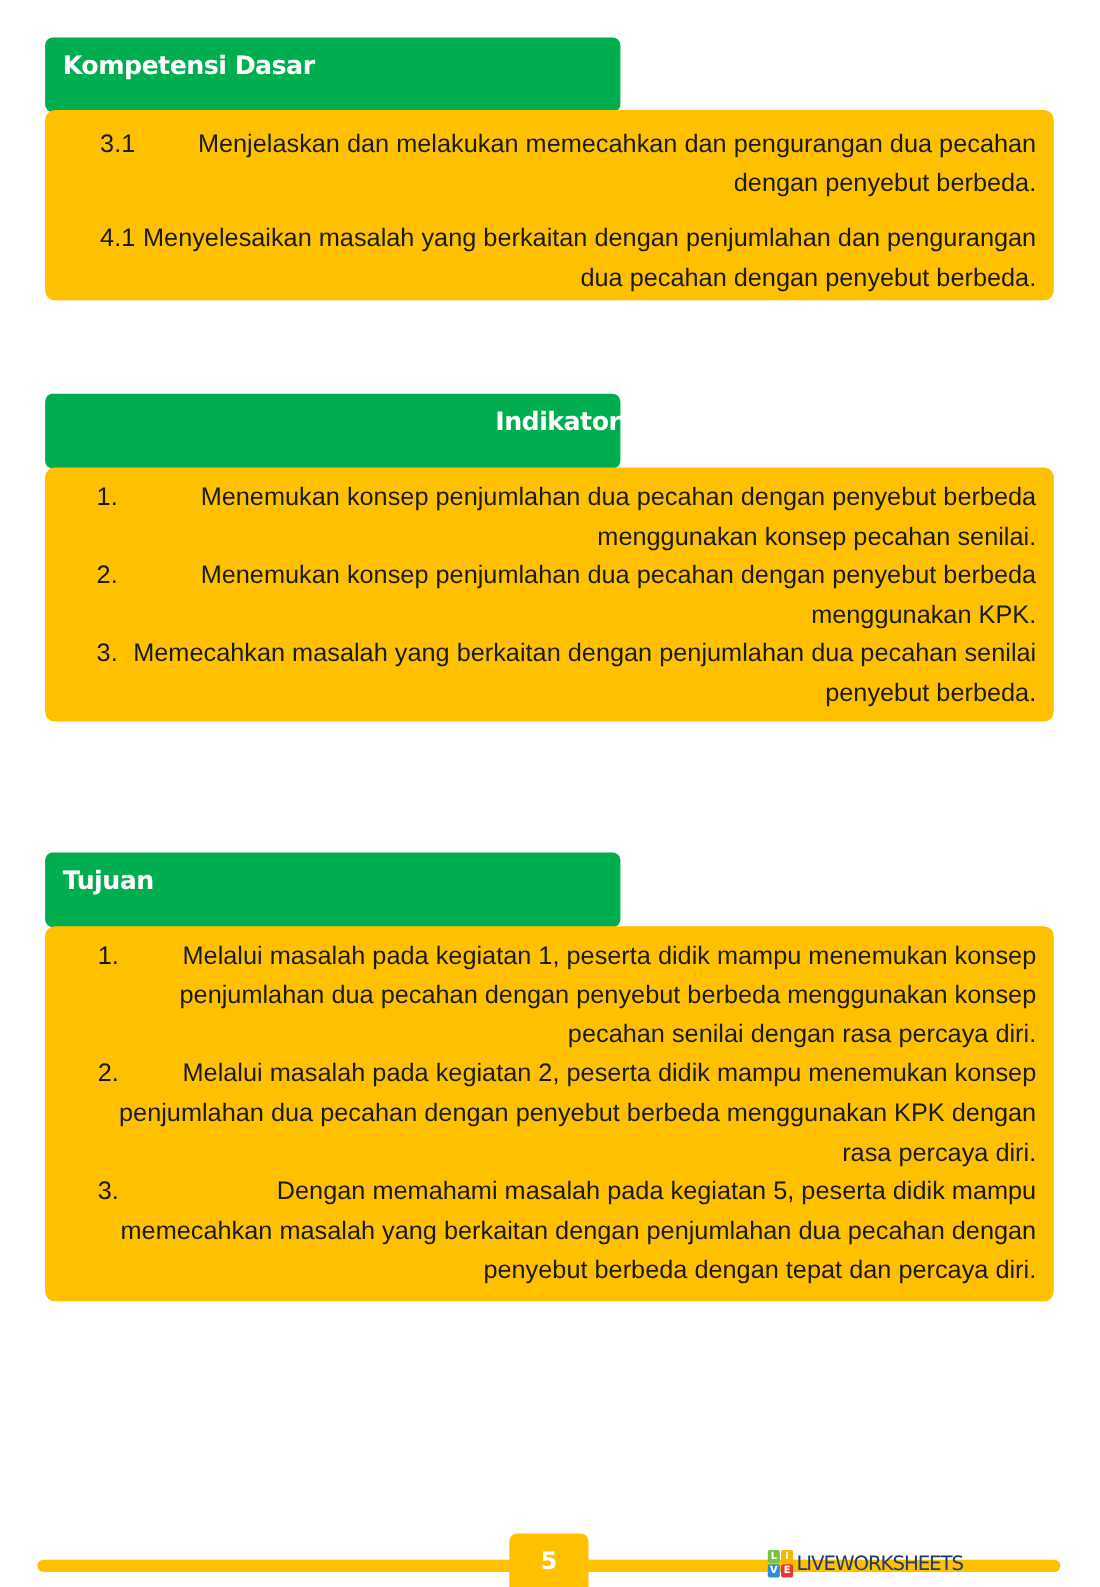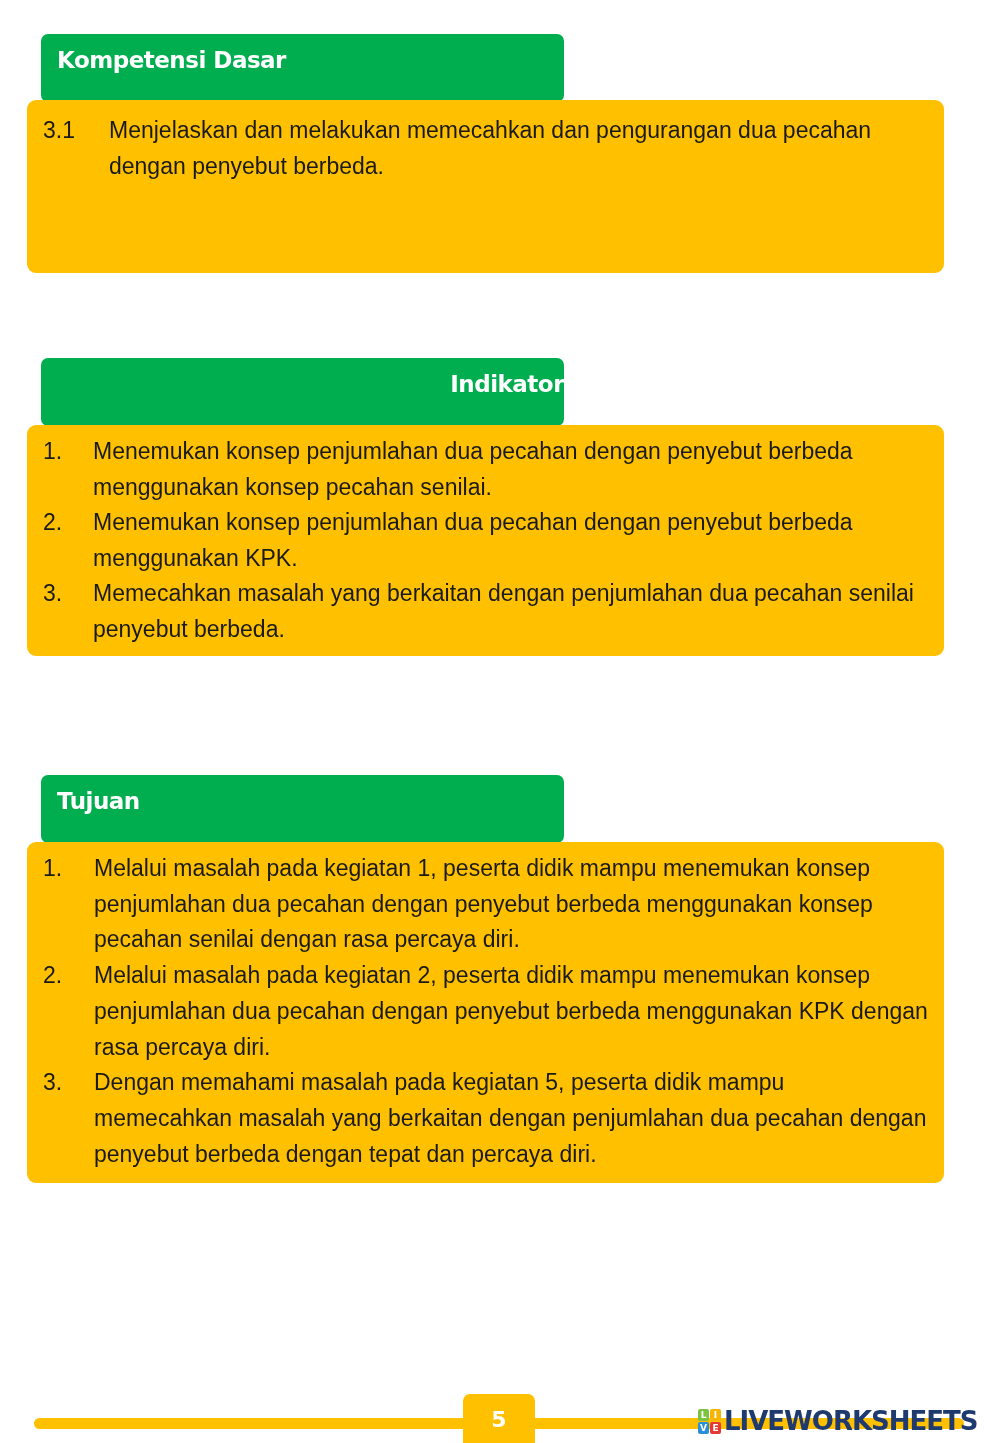--- a/index.html
+++ b/index.html
@@ -8,23 +8,23 @@
     font-family: "Liberation Sans", "DejaVu Sans", sans-serif;
   }
   .section-header {
     position: absolute; left: 41px; width: 523px; height: 68px;
     background: #00ae50; border-radius: 7px;
     color: #ffffff; font-family: "DejaVu Sans", sans-serif; font-weight: bold;
     font-size: 23px; line-height: 52px; padding-left: 16px; box-sizing: border-box;
     letter-spacing: -0.5px;
   }
   .content-box {
-    position: absolute; left: 27px; width: 917px;
+    position: absolute; left: 41px; width: 917px;
     background: #ffc000; border-radius: 9px; box-sizing: border-box;
-    color: #1a1a1a; font-size: 23px;
+    color: #1a1a1a; font-size: 23px; text-align: right;
   }
   .item { position: relative; display: flex; }
   .num { flex: 0 0 auto; }
   .txt { flex: 1 1 auto; }
   
   #kd-box { top: 100px; height: 173px; padding: 12px 16px 0 16px; }
   #kd-box .item { line-height: 36px; margin-bottom: 14px; }
   #kd-box .num { width: 66px; }
   
   #ind-box { top: 425px; height: 231px; padding: 9px 16px 0 16px; }
@@ -49,32 +49,36 @@
     position: absolute; left: 698px; top: 1406px; height: 30px; display: flex; align-items: center;
   }
   .brand-logo {
     display: grid; grid-template-columns: 11px 11px; grid-template-rows: 12px 12px; gap: 1px; margin-right: 3px;
   }
   .brand-logo span {
     font-size: 9px; font-weight: bold; color: #fff; text-align: center; line-height: 12px; border-radius: 2px;
     font-family: "DejaVu Sans", sans-serif;
   }
   .brand-text {
-    font-family: "DejaVu Sans", sans-serif; font-weight: bold; font-size: 26px; color: #1f3a6e;
+    font-family: "DejaVu Sans", sans-serif; font-weight: normal; font-size: 18px; color: #1f3a6e;
     letter-spacing: -1px;
   }
 </style>
 </head>
 <body>
 
 <div class="section-header" style="top:34px;">Kompetensi Dasar</div>
 <div class="content-box" id="kd-box">
   <div class="item">
     <span class="num">3.1</span>
     <span class="txt">Menjelaskan dan melakukan memecahkan dan pengurangan dua pecahan dengan penyebut berbeda.</span>
+  </div>
+  <div class="item">
+    <span class="num">4.1</span>
+    <span class="txt">Menyelesaikan masalah yang berkaitan dengan penjumlahan dan pengurangan dua pecahan dengan penyebut berbeda.</span>
   </div>
 </div>
 
 <div class="section-header" style="top:358px;text-align:right;">Indikator</div>
 <div class="content-box" id="ind-box">
   <div class="item">
     <span class="num">1.</span>
     <span class="txt">Menemukan konsep penjumlahan dua pecahan dengan penyebut berbeda menggunakan konsep pecahan senilai.</span>
   </div>
   <div class="item">

